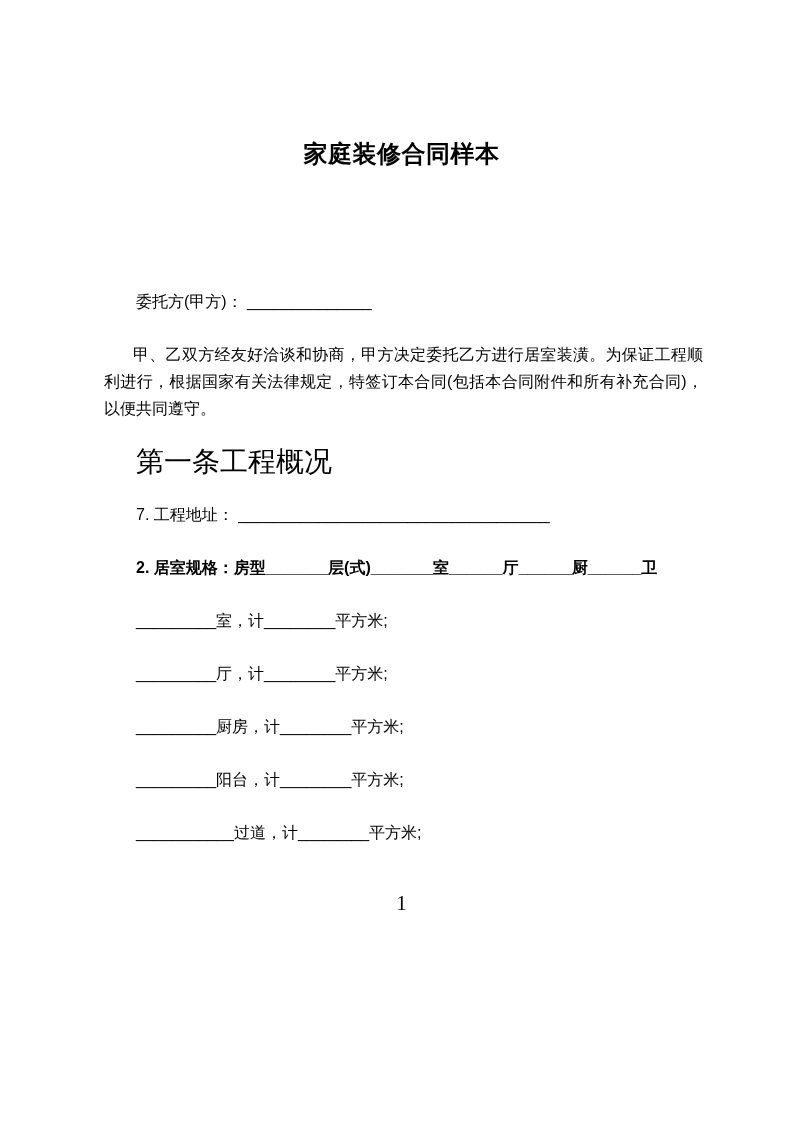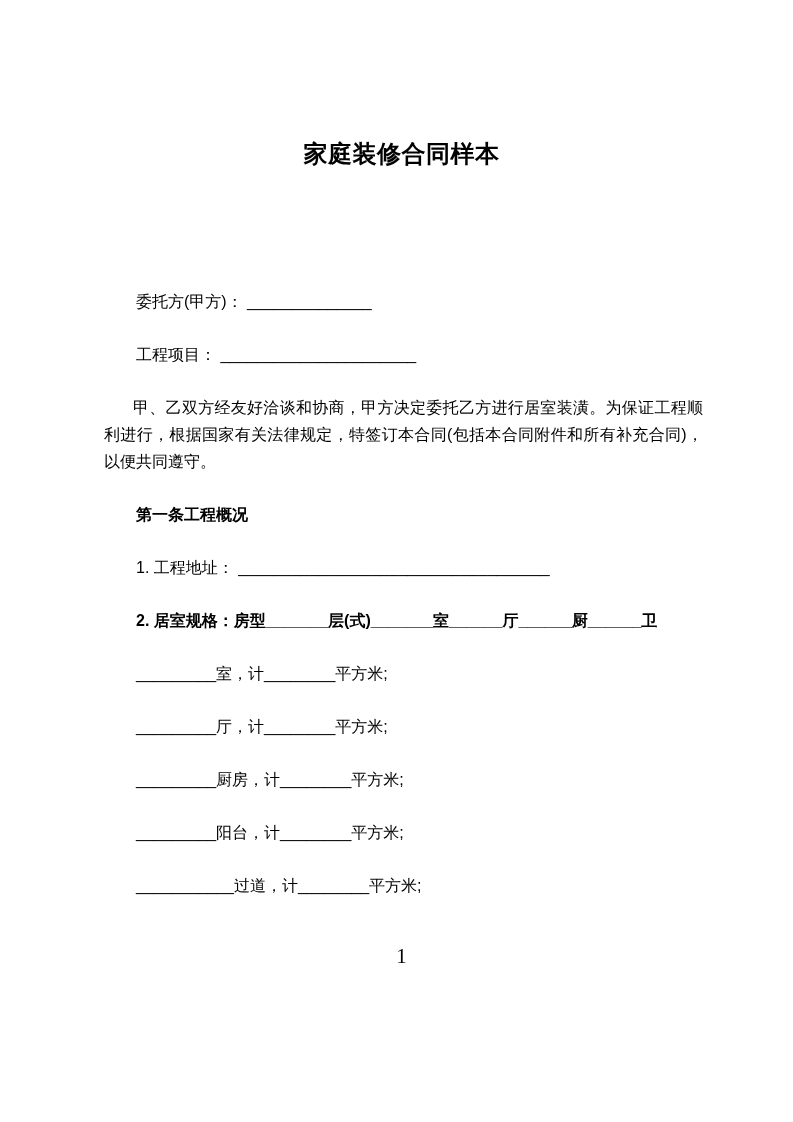--- a/index.html
+++ b/index.html
@@ -29,49 +29,48 @@
     padding-left: 36px;
     white-space: pre-wrap;
   }
   .para {
     line-height: 27px;
     margin: 0 0 26px 4px;
     text-indent: 29px;
     text-align: justify;
   }
   .heading {
-    font-size: 16px;
-    font-weight: bold;
+    font-size: 28px;
+    font-weight: normal;
   }
   .bold { font-weight: bold; }
   .page-number {
     margin-top: 44px;
     text-align: center;
     font-family: "Liberation Serif", "DejaVu Serif", serif;
     font-size: 21px;
     line-height: 27px;
   }
 </style>
 </head>
 <body>
 
 <div class="page">
 
   <h1 class="title">家庭装修合同样本</h1>
 
   <p class="line">委托方(甲方)： ______________</p>
 
 
-  <p class="line">工程项目： ______________________</p>
 
   <p class="para">甲、乙双方经友好洽谈和协商，甲方决定委托乙方进行居室装潢。为保证工程顺利进行，根据国家有关法律规定，特签订本合同(包括本合同附件和所有补充合同)，以便共同遵守。</p>
 
   <p class="line heading">第一条工程概况</p>
 
-  <p class="line">1. 工程地址： ___________________________________</p>
+  <p class="line">7. 工程地址： ___________________________________</p>
 
   <p class="line bold">2. 居室规格：房型_______层(式)_______室______厅______厨______卫</p>
 
   <p class="line">_________室，计________平方米;</p>
 
   <p class="line">_________厅，计________平方米;</p>
 
   <p class="line">_________厨房，计________平方米;</p>
 
 

